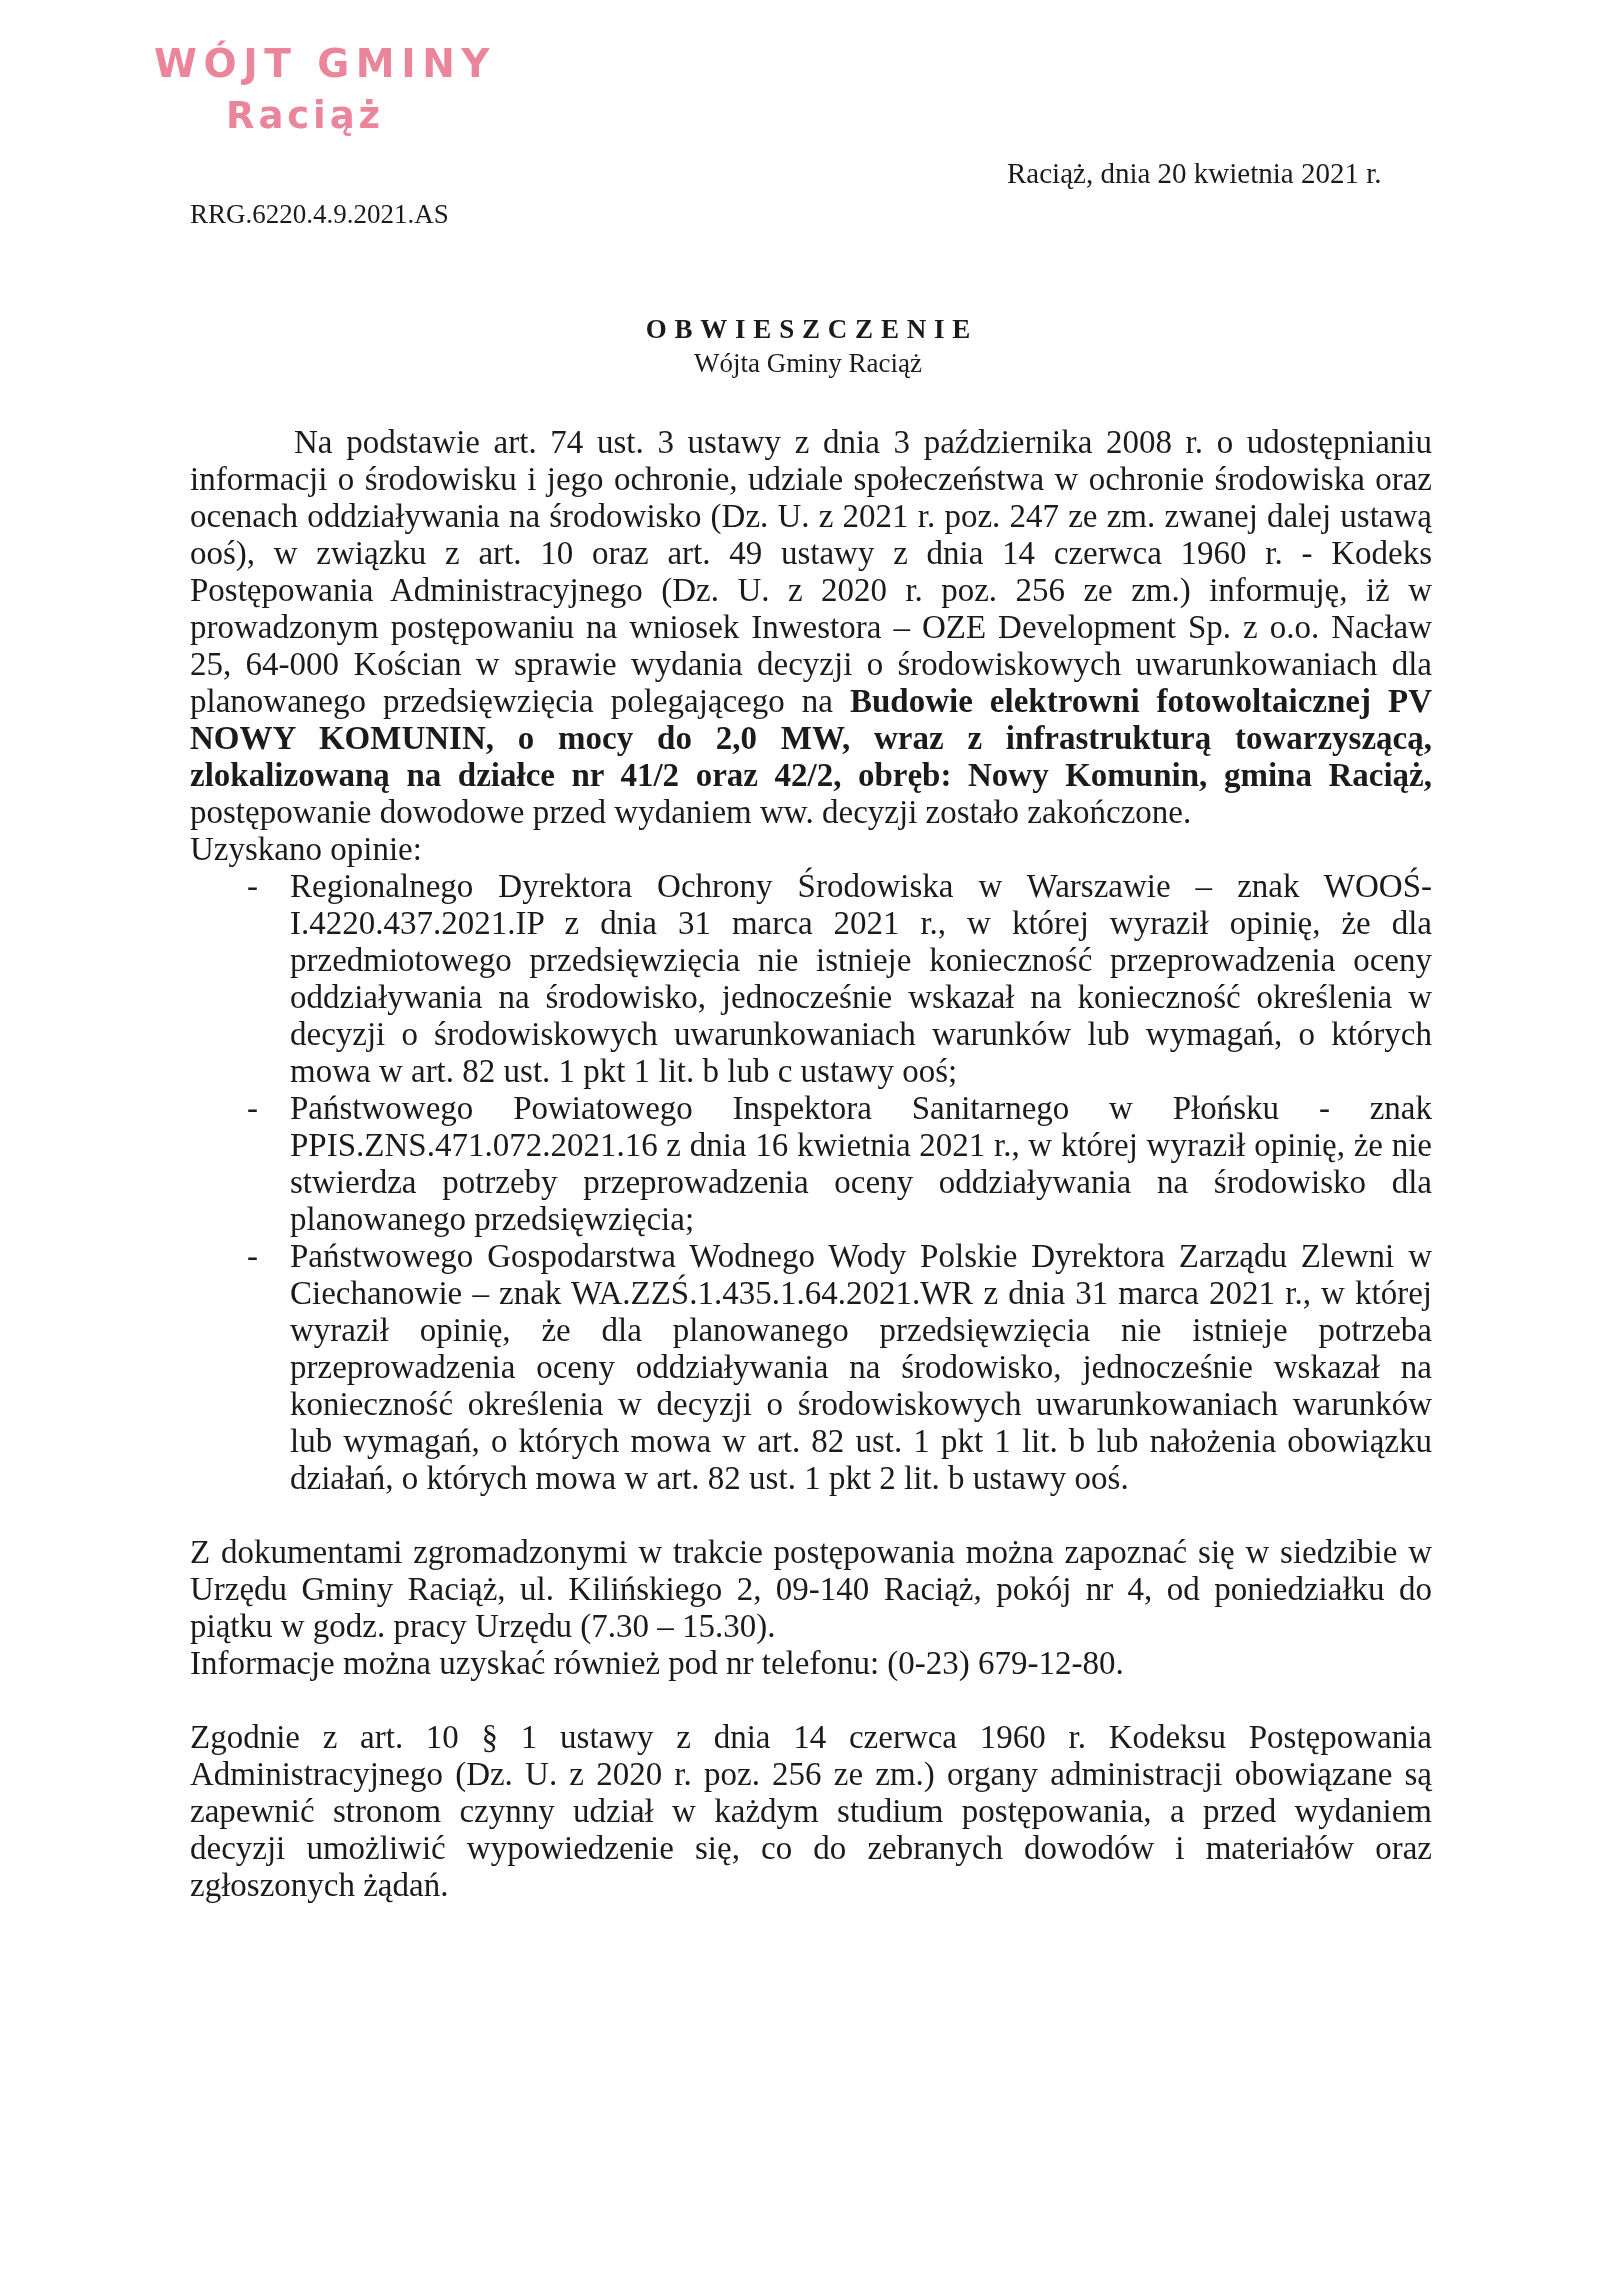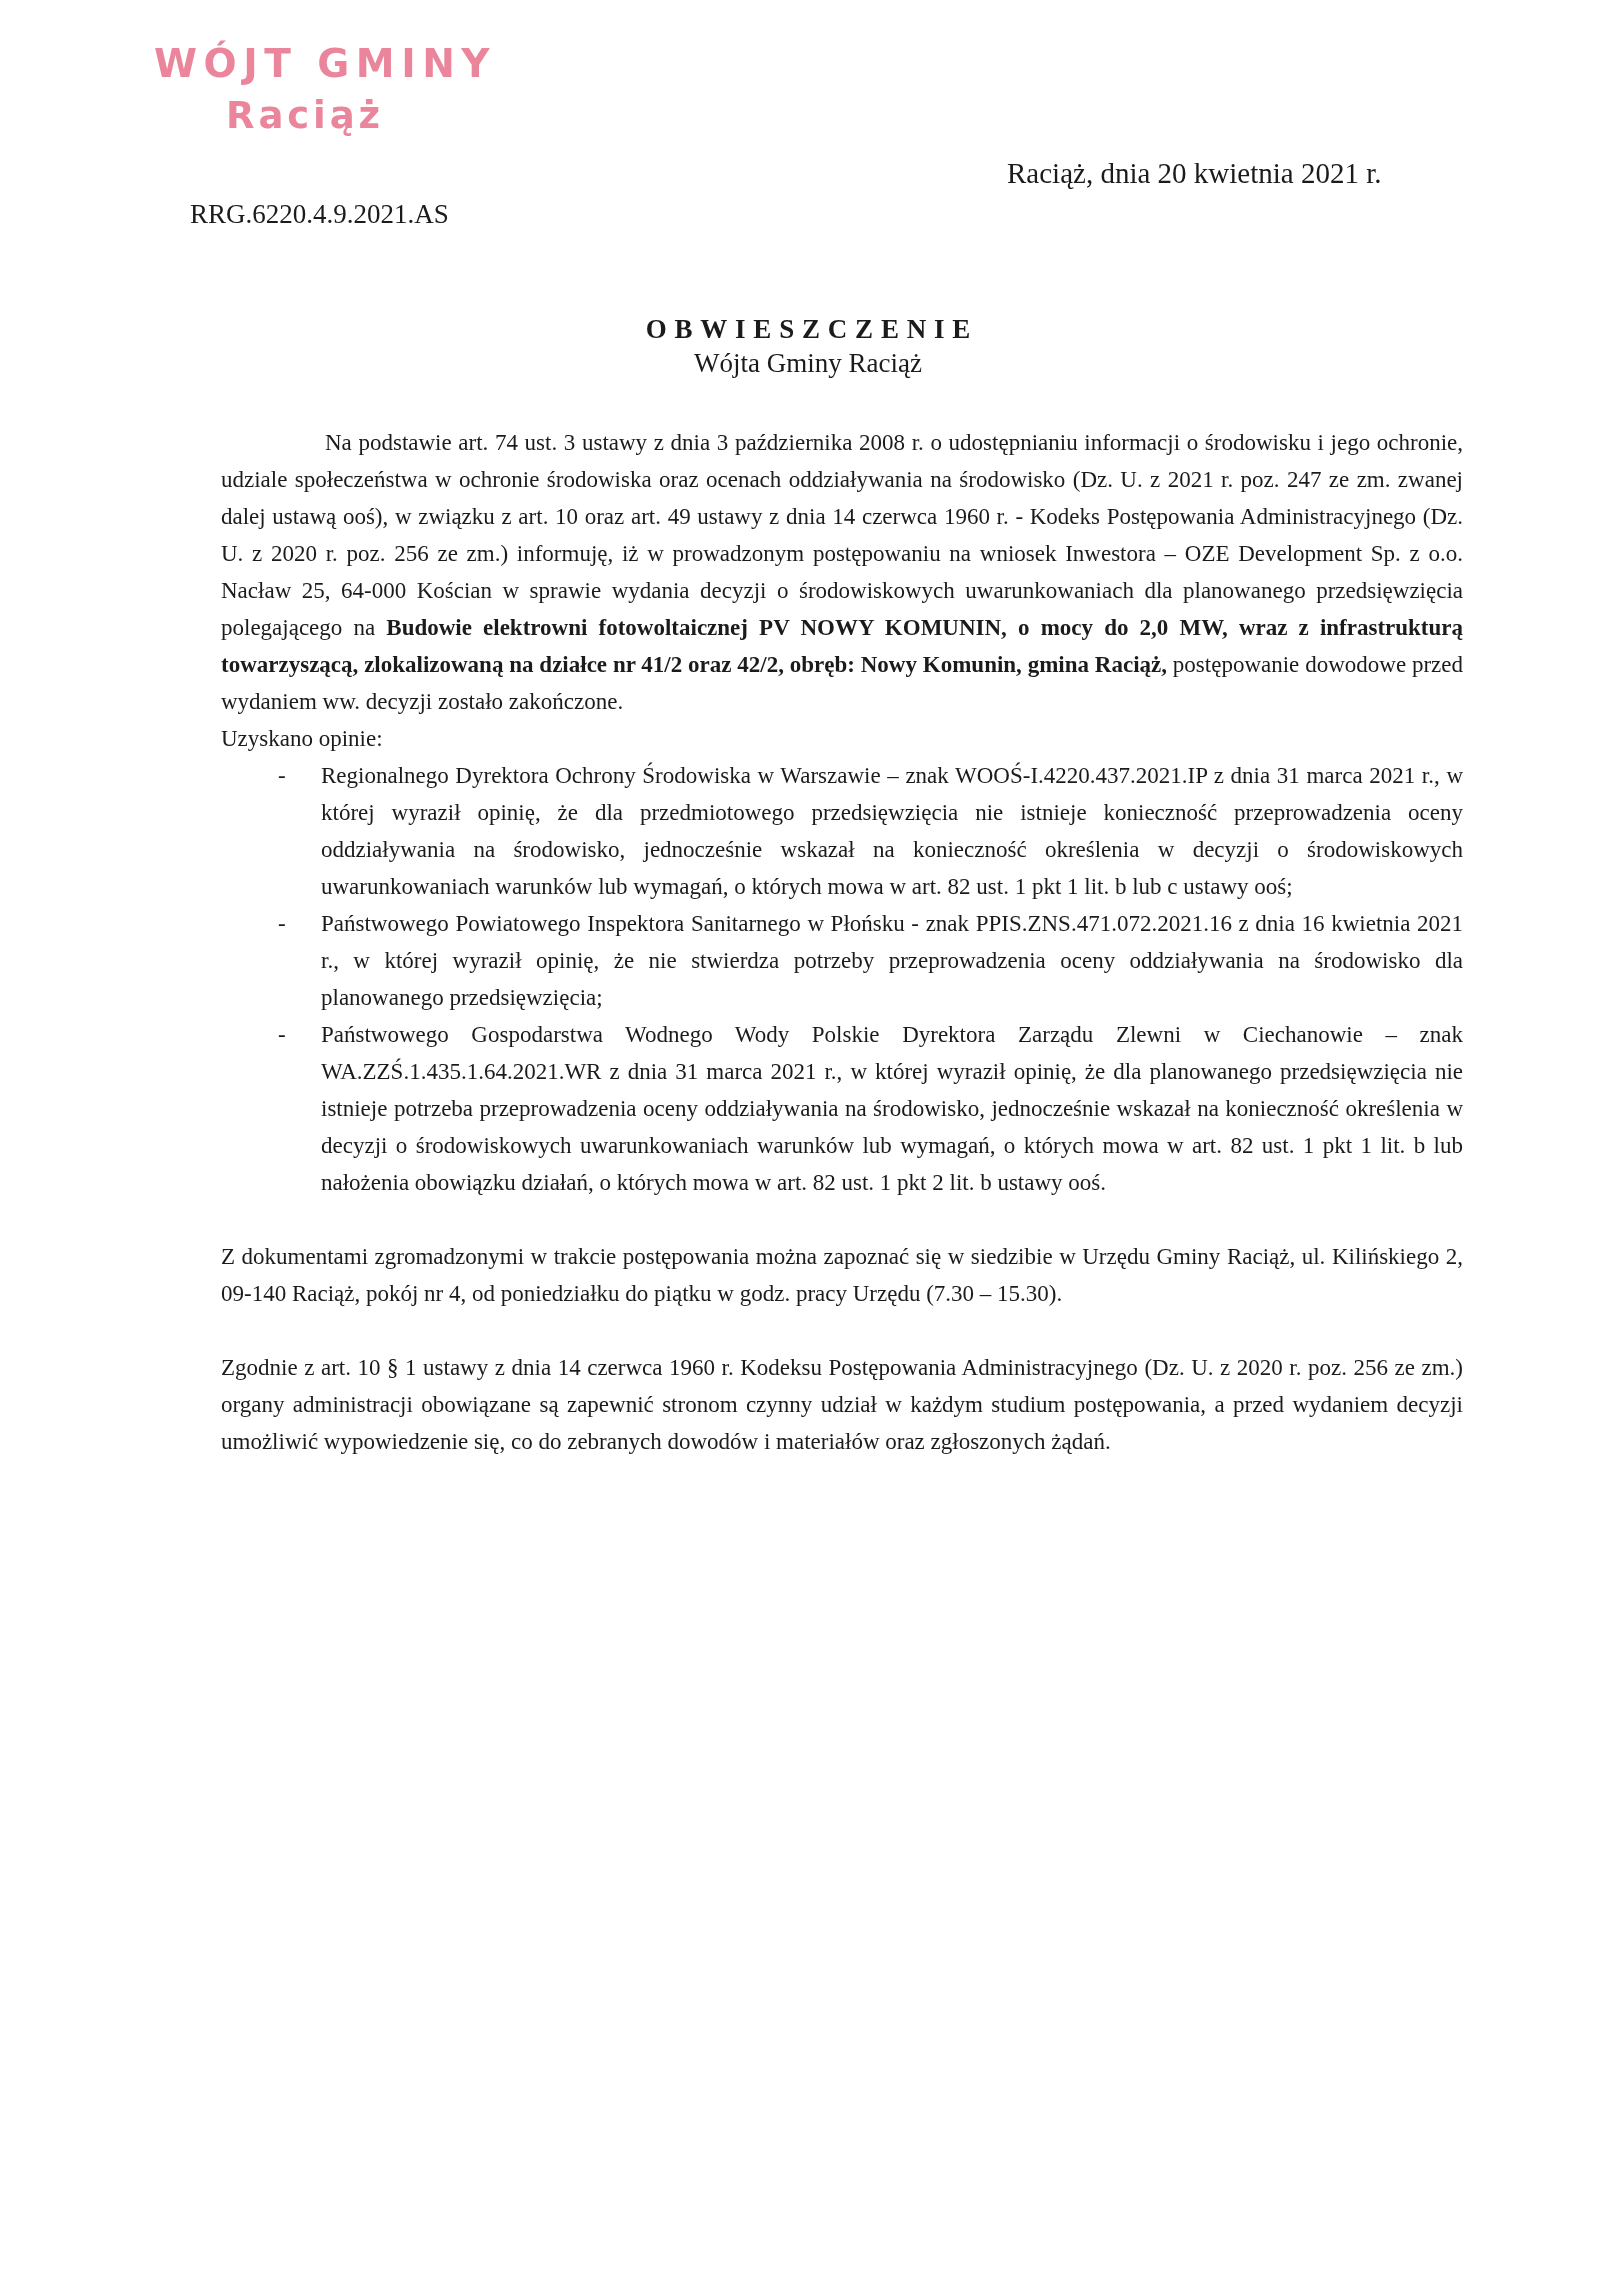--- a/index.html
+++ b/index.html
@@ -5,21 +5,21 @@
   html, body { margin: 0; padding: 0; background: #ffffff; }
   body { width: 1616px; height: 2284px; position: relative; overflow: hidden; }
   .page { position: absolute; left: 0; top: 0; width: 1616px; height: 2284px; background: #fff; color: #1b1b1b; font-family: "Liberation Serif", "DejaVu Serif", serif; }
   .stamp { position: absolute; left: 154px; top: 40px; font-family: "DejaVu Sans", "Liberation Sans", sans-serif; font-weight: bold; opacity: 0.85; }
   .stamp .l1 { position: absolute; left: 0; top: 0; white-space: nowrap; font-size: 39px; letter-spacing: 6.5px; line-height: 47px; }
   .stamp .l2 { position: absolute; left: 72px; top: 55px; white-space: nowrap; font-size: 37px; letter-spacing: 3.9px; line-height: 42px; }
   .ref { position: absolute; left: 190px; top: 196px; font-size: 27px; line-height: 37px; white-space: nowrap; }
   .date { position: absolute; left: 1007px; top: 155px; font-size: 29px; line-height: 37px; white-space: nowrap; }
   .title { position: absolute; left: 0; width: 1616px; top: 311px; text-align: center; font-size: 27px; line-height: 37px; font-weight: bold; letter-spacing: 7.8px; padding-left: 7.8px; box-sizing: border-box; }
   .subtitle { position: absolute; left: 0; width: 1616px; top: 345px; text-align: center; font-size: 27px; line-height: 37px; font-family: Liberation Serif, serif; }
-  .body { position: absolute; left: 190px; width: 1242px; top: 424px; font-size: 23px; line-height: 37px; margin-left: 31px; }
+  .body { position: absolute; left: 190px; width: 1242px; top: 424px; font-size: 33px; line-height: 37px; }
   .body p { margin: 0; text-align: justify; }
   .body .indent { text-indent: 104px; }
   .body .blank { height: 37px; }
   .body b { font-weight: bold; }
   .list { margin: 0; padding: 0; list-style: none; }
   .list li { position: relative; padding-left: 100px; text-align: justify; }
   .list li .dash { position: absolute; left: 57px; top: 0; }
 </style>
 </head>
 <body>
@@ -42,18 +42,19 @@
 
     <p>Uzyskano opinie:</p>
     <ul class="list">
       <li><span class="dash">-</span><span>Regionalnego Dyrektora Ochrony Środowiska w Warszawie – znak WOOŚ-I.4220.437.2021.IP z dnia 31 marca 2021 r., w której wyraził opinię, że dla przedmiotowego przedsięwzięcia nie istnieje konieczność przeprowadzenia oceny oddziaływania na środowisko, jednocześnie wskazał na konieczność określenia w decyzji o środowiskowych uwarunkowaniach warunków lub wymagań, o których mowa w art. 82 ust. 1 pkt 1 lit. b lub c ustawy ooś;</span></li>
       <li><span class="dash">-</span><span>Państwowego Powiatowego Inspektora Sanitarnego w Płońsku - znak PPIS.ZNS.471.072.2021.16 z dnia 16 kwietnia 2021 r., w której wyraził opinię, że nie stwierdza potrzeby przeprowadzenia oceny oddziaływania na środowisko dla planowanego przedsięwzięcia;</span></li>
       <li><span class="dash">-</span><span>Państwowego Gospodarstwa Wodnego Wody Polskie Dyrektora Zarządu Zlewni w Ciechanowie – znak WA.ZZŚ.1.435.1.64.2021.WR z dnia 31 marca 2021 r., w której wyraził opinię, że dla planowanego przedsięwzięcia nie istnieje potrzeba przeprowadzenia oceny oddziaływania na środowisko, jednocześnie wskazał na konieczność określenia w decyzji o środowiskowych uwarunkowaniach warunków lub wymagań, o których mowa w art. 82 ust. 1 pkt 1 lit. b lub nałożenia obowiązku działań, o których mowa w art. 82 ust. 1 pkt 2 lit. b ustawy ooś.</span></li>
     </ul>
 
     <div class="blank"></div>
     <p>Z dokumentami zgromadzonymi w trakcie postępowania można zapoznać się w siedzibie w Urzędu Gminy Raciąż, ul. Kilińskiego 2, 09-140 Raciąż, pokój nr 4, od poniedziałku do piątku w godz. pracy Urzędu (7.30 – 15.30).</p>
+    <p>Informacje można uzyskać również pod nr telefonu: (0-23) 679-12-80.</p>
 
     <div class="blank"></div>
     <p>Zgodnie z art. 10 § 1 ustawy z dnia 14 czerwca 1960 r. Kodeksu Postępowania Administracyjnego (Dz. U. z 2020 r. poz. 256 ze zm.) organy administracji obowiązane są zapewnić stronom czynny udział w każdym studium postępowania, a przed wydaniem decyzji umożliwić wypowiedzenie się, co do zebranych dowodów i materiałów oraz zgłoszonych żądań.</p>
   </div>
 </div>
 
 
 </body></html>

